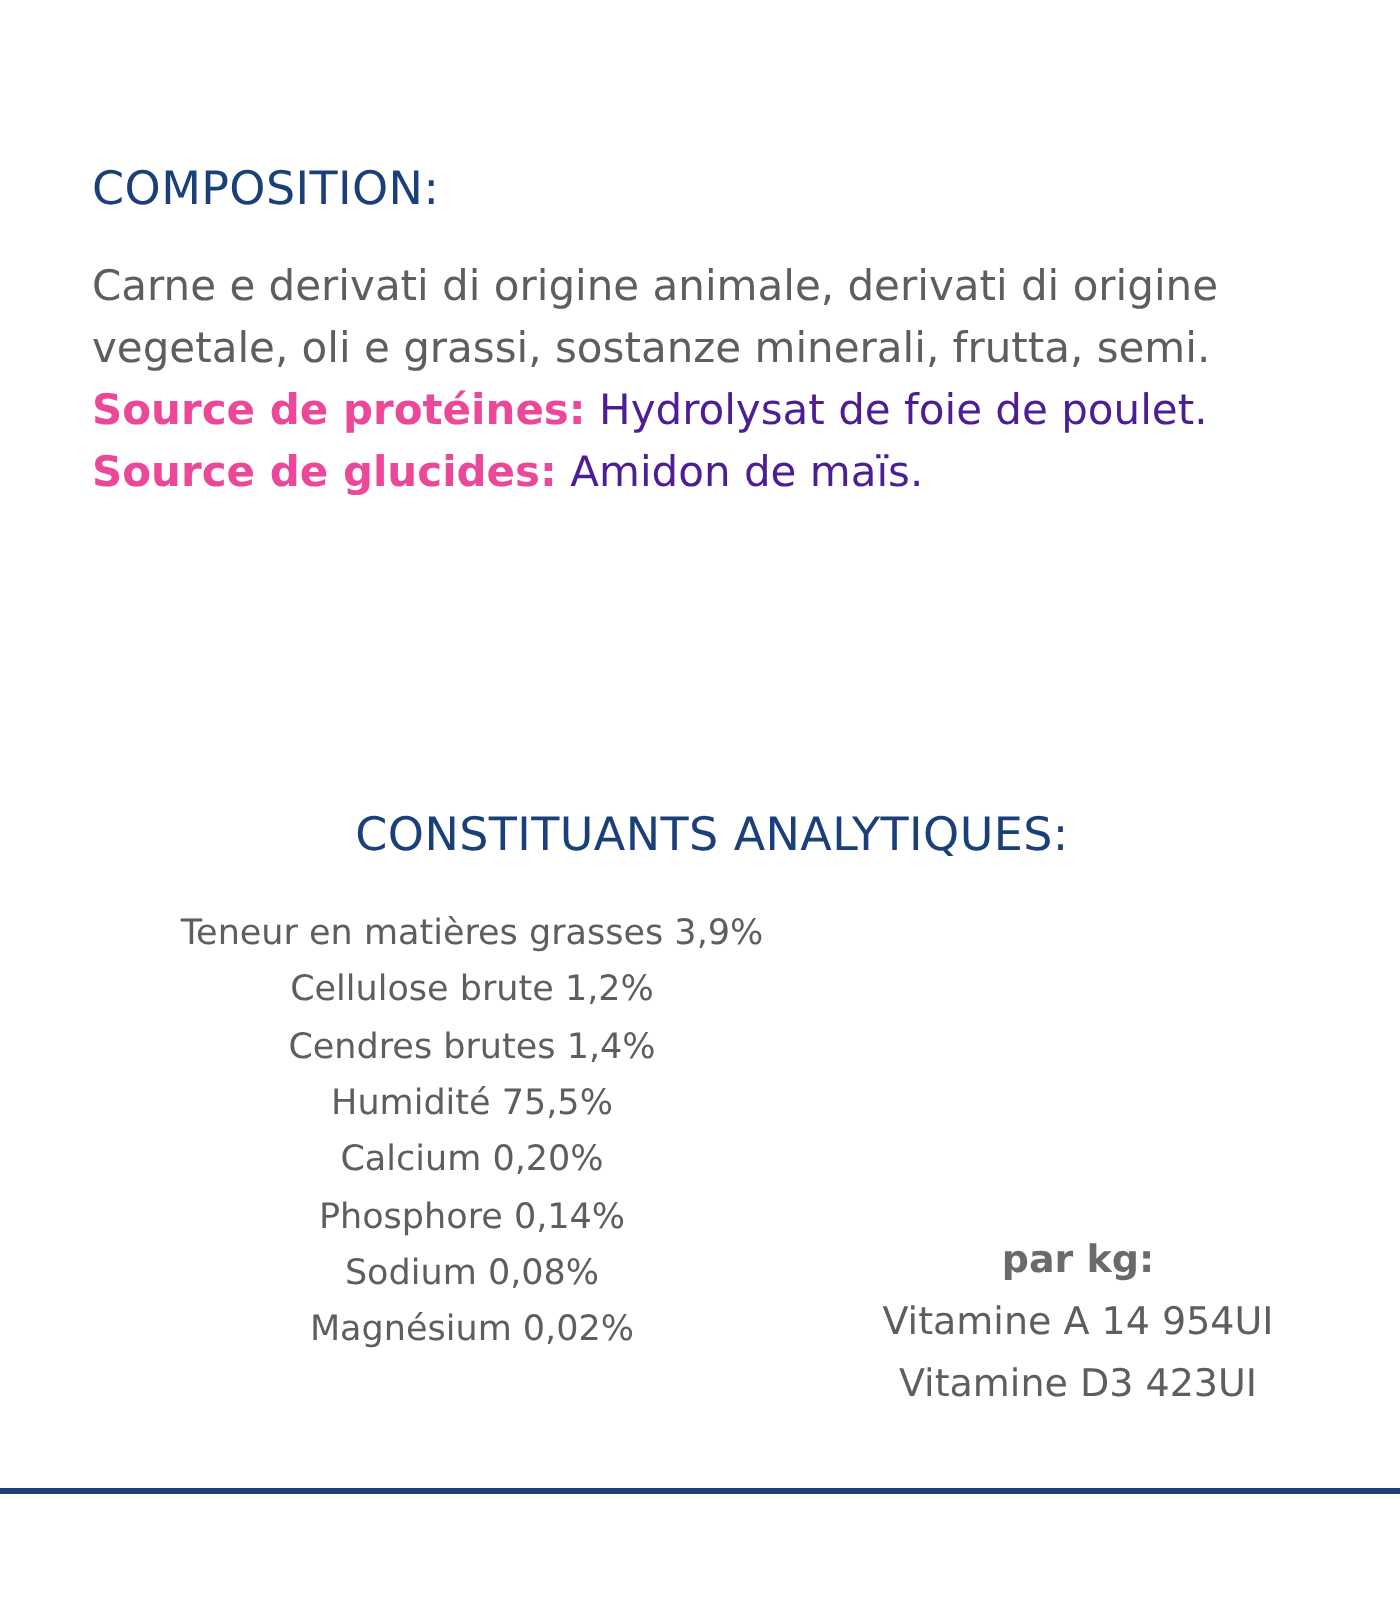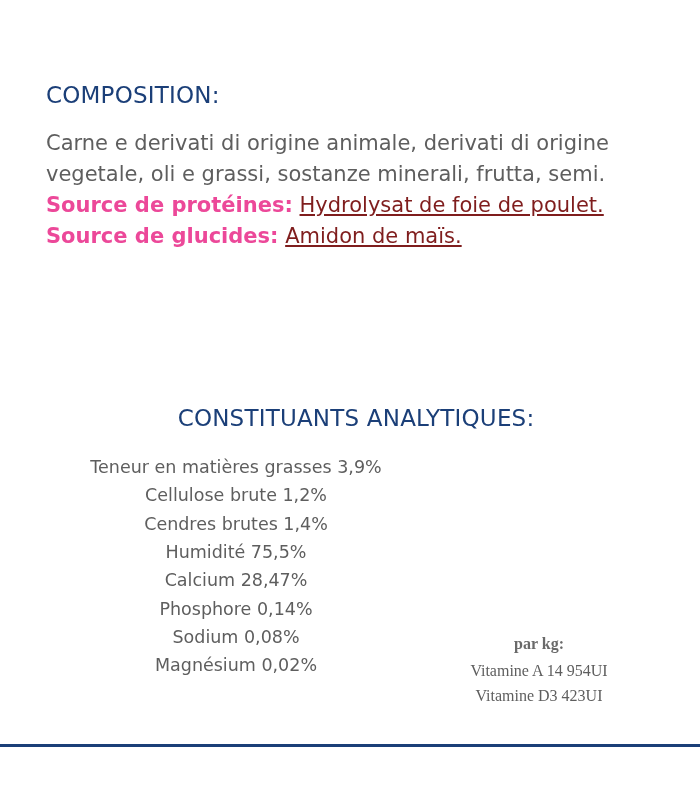--- a/index.html
+++ b/index.html
@@ -48,22 +48,21 @@
   }
   .labelled-line {
     margin: 0;
   }
   .inline-label {
     font-weight: bold;
     color: #ec4899;
   }
   .inline-value {
     font-weight: normal;
-    color: #7f1d1d;
-    text-decoration: underline;
+    color: #4c1d95;
   }
 
   
   .constituants-block {
     position: absolute;
     left: 46px;
     top: 405px;
     width: 620px;
     text-align: center;
   }
@@ -80,26 +79,25 @@
     list-style: none;
     margin: 0;
     padding: 0;
     font-size: 17.5px;
     line-height: 1.62;
     color: #5e5e5e;
   }
   .vitamin-col {
     position: absolute;
     left: 368px;
-    top: 178px;
+    top: 162px;
     width: 250px;
-    font-size: 16px;
+    font-size: 19px;
     line-height: 1.6;
     color: #5e5e5e;
-    font-family: Liberation Serif, serif;
   }
   .vitamin-heading {
     font-weight: bold;
     color: #6a6a6a;
     margin: 0 0 1px 0;
   }
   .vitamin-list {
     list-style: none;
     margin: 0;
     padding: 0;
@@ -135,21 +133,21 @@
   </section>
 
   <section class="constituants-block">
     <h2 class="section-title">CONSTITUANTS ANALYTIQUES:</h2>
     <div class="constituants-columns">
       <ul class="nutrient-list">
         <li>Teneur en matières grasses 3,9%</li>
         <li>Cellulose brute 1,2%</li>
         <li>Cendres brutes 1,4%</li>
         <li>Humidité 75,5%</li>
-        <li>Calcium 28,47%</li>
+        <li>Calcium 0,20%</li>
         <li>Phosphore 0,14%</li>
         <li>Sodium 0,08%</li>
         <li>Magnésium 0,02%</li>
       </ul>
       <div class="vitamin-col">
         <p class="vitamin-heading">par kg:</p>
         <ul class="vitamin-list">
           <li>Vitamine A 14 954UI</li>
           <li>Vitamine D3 423UI</li>
         </ul>

